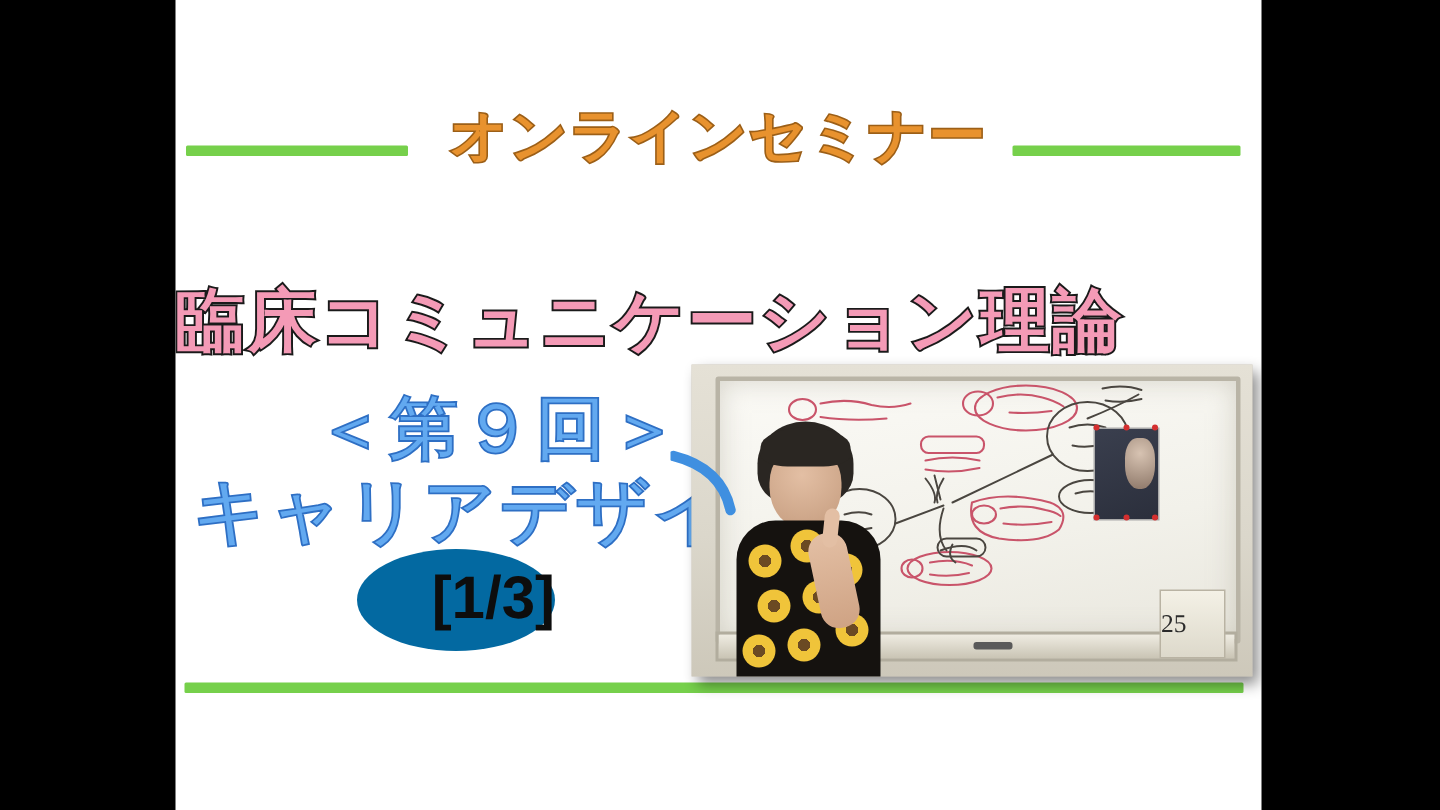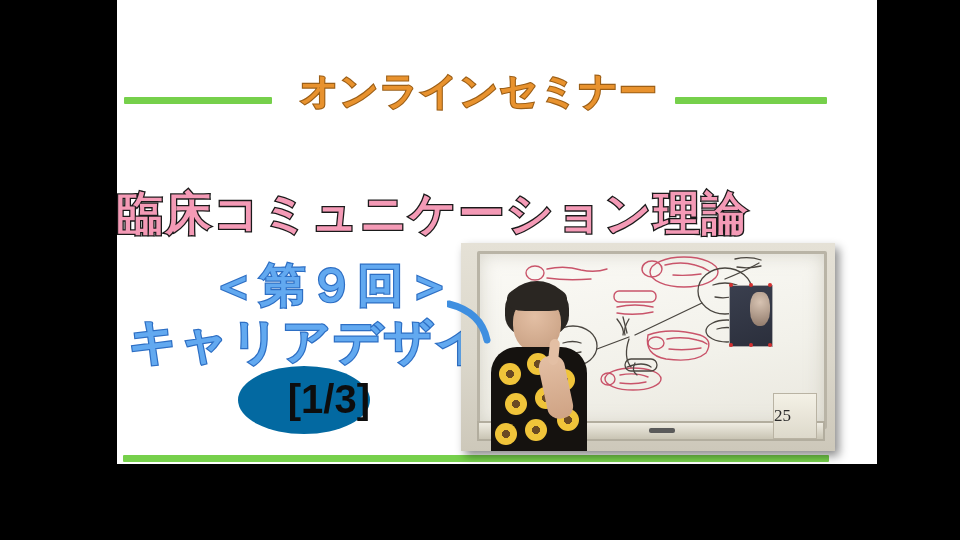--- a/index.html
+++ b/index.html
@@ -3,22 +3,22 @@
 <meta charset="utf-8">
 <title>Online Seminar Slide</title>
 <style>
   html,body{margin:0;padding:0;background:#000;}
   body{width:960px;height:540px;overflow:hidden;
        font-family:"Liberation Sans","DejaVu Sans",sans-serif;}
 
   #stage{position:relative;width:960px;height:540px;background:#000;}
 
   
-  #slide{position:absolute;left:117px;top:0;width:724px;height:464px;
-         background:#ffffff;overflow:hidden;padding-left:36px;}
+  #slide{position:absolute;left:117px;top:0;width:724px;height:540px;
+         background:#ffffff;overflow:hidden;}
 
   .pillarbox{position:absolute;top:0;height:540px;background:#000;}
   #pillar-left{left:0;width:117px;}
   #pillar-right{left:841px;width:119px;}
 
   
   .rule{position:absolute;height:7px;background:#76d04b;border-radius:1px;}
   #rule-left{left:7px;top:97px;width:148px;}
   #rule-right{left:558px;top:97px;width:152px;}
   #rule-bottom{left:6px;top:455px;width:706px;}
@@ -41,21 +41,21 @@
 
   
   #main-title{left:0;top:190px;width:724px;
               font-size:46px;font-weight:700;letter-spacing:2px;
               color:#f49ab6;
               -webkit-text-stroke:2.6px #1a1a1a;
               paint-order:stroke fill;}
 
   
   .blue{color:#62a9f0;-webkit-text-stroke:2.4px #2e6fc4;paint-order:stroke fill;
-        font-weight:700;}
+        font-weight:400;}
   #series{left:16px;top:262px;width:400px;text-align:center;font-size:46px;letter-spacing:3px;}
   #subject{left:6px;top:318px;width:420px;text-align:center;font-size:48px;letter-spacing:2px;}
 
   
   #badge{position:absolute;left:121px;top:366px;width:132px;height:68px;
          background:#0369a1;border-radius:50%;
          display:flex;align-items:center;justify-content:flex-end;}
   #badge-label{font-size:40px;font-weight:800;color:#0d0d0d;letter-spacing:0px;
                line-height:1;transform:translateY(-1px);}
 

